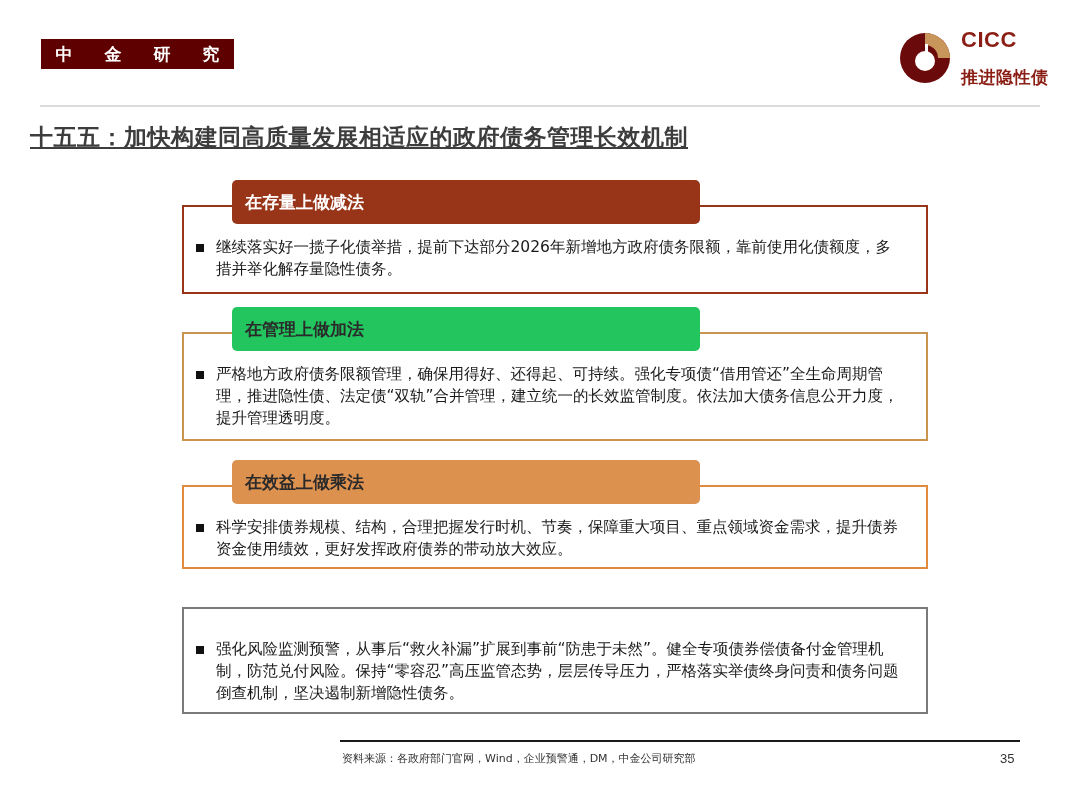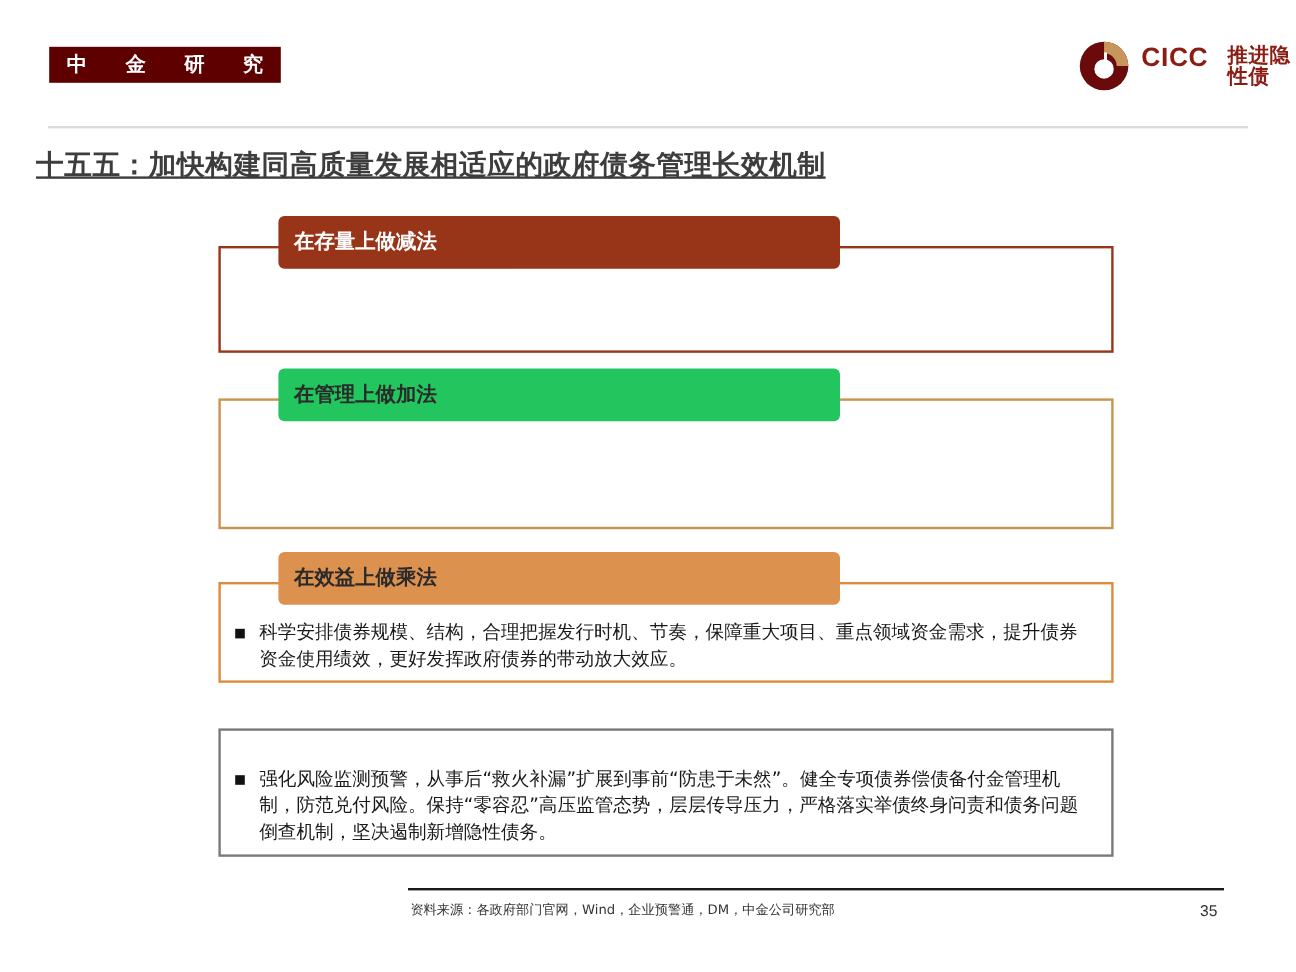--- a/index.html
+++ b/index.html
@@ -8,21 +8,21 @@
     font-family: "DejaVu Sans", "Liberation Sans", sans-serif;
   }
   .dept-badge {
     position: absolute; left: 41px; top: 39px; width: 193px; height: 30px;
     background: #5e0000; color: #ffffff;
     font-size: 17px; line-height: 30px; text-align: center; letter-spacing: 13px;
     font-weight: bold; text-indent: 13px;
   }
   .logo { position: absolute; left: 899px; top: 29px; display: flex; align-items: center; }
   .logo-mark { width: 52px; height: 52px; }
-  .logo-text { margin-left: 10px; display: flex; line-height: 1; gap: 16px; }
+  .logo-text { margin-left: 10px; display: flex; flex-direction: column; line-height: 1; gap: 16px; }
   .logo-en { color: #8a1e14; font-weight: bold; font-size: 22px; letter-spacing: 0.5px; font-family: "Liberation Sans", sans-serif; }
   .logo-cn { color: #8a1e14; font-weight: bold; font-size: 17px; margin-top: 2px; letter-spacing: 0.5px; }
   .top-rule { position: absolute; left: 40px; top: 105px; width: 1000px; height: 2px; background: #dcdcdc; }
   .page-title {
     position: absolute; left: 30px; top: 122px; width: 1030px;
     font-size: 23px; font-weight: bold; color: #3d3d3d; letter-spacing: 0.5px; white-space: nowrap; text-decoration: underline;
   }
   .section { position: absolute; left: 182px; width: 746px; }
   .section .frame {
     position: absolute; left: 0; right: 0; bottom: 0; border: 2.5px solid; box-sizing: border-box; background: #fff;
@@ -61,25 +61,33 @@
   </div>
 </div>
 
 <div class="top-rule"></div>
 
 <div class="page-title">十五五：加快构建同高质量发展相适应的政府债务管理长效机制</div>
 
 <div class="section" style="top:180px; height:114px;">
   <div class="frame" style="top:25px; border-color:#983519;"></div>
   <div class="tab" style="background:#983519;">在存量上做减法</div>
+  <div class="body" style="top:56px;">
+    <span class="bullet-icon"></span>
+    <span class="body-text">继续落实好一揽子化债举措，提前下达部分2026年新增地方政府债务限额，靠前使用化债额度，多措并举化解存量隐性债务。</span>
+  </div>
 </div>
 
 <div class="section" style="top:307px; height:134px;">
   <div class="frame" style="top:25px; border-color:#c8944f;"></div>
   <div class="tab dark-text" style="background:#22c55e;">在管理上做加法</div>
+  <div class="body" style="top:56px;">
+    <span class="bullet-icon"></span>
+    <span class="body-text">严格地方政府债务限额管理，确保用得好、还得起、可持续。强化专项债“借用管还”全生命周期管理，推进隐性债、法定债“双轨”合并管理，建立统一的长效监管制度。依法加大债务信息公开力度，提升管理透明度。</span>
+  </div>
 </div>
 
 <div class="section" style="top:460px; height:109px;">
   <div class="frame" style="top:25px; border-color:#df8a3c;"></div>
   <div class="tab dark-text" style="background:#dd914f;">在效益上做乘法</div>
   <div class="body" style="top:56px;">
     <span class="bullet-icon"></span>
     <span class="body-text">科学安排债券规模、结构，合理把握发行时机、节奏，保障重大项目、重点领域资金需求，提升债券资金使用绩效，更好发挥政府债券的带动放大效应。</span>
   </div>
 </div>

